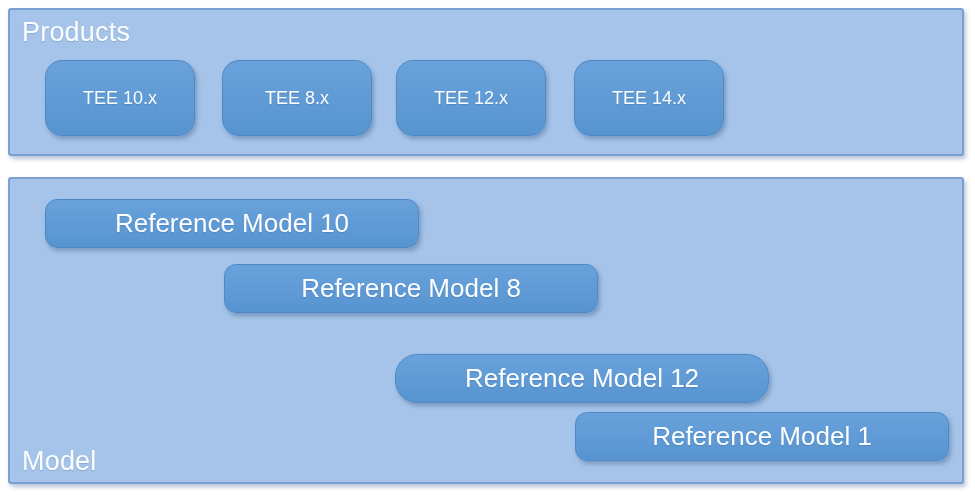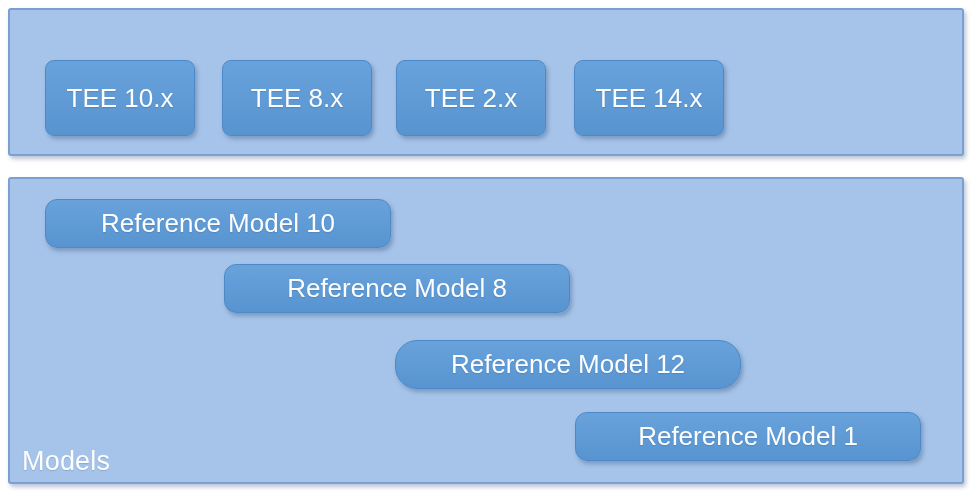--- a/index.html
+++ b/index.html
@@ -58,52 +58,53 @@
     color:var(--text);
     box-shadow:2px 3px 4px rgba(70,100,140,0.45);
     box-sizing:border-box;
     white-space:nowrap;
     text-shadow:0 1px 1px rgba(60,95,140,0.3);
   }
   .product-box{
     top:50px;
     width:150px;
     height:76px;
-    border-radius:9px;
-    font-size:26px;
+    border-radius:17px;
+    font-size:18px;
   }
   .product-box:nth-of-type(1){ left:35px; }
   .product-box:nth-of-type(2){ left:212px; }
   .product-box:nth-of-type(3){ left:386px; }
   .product-box:nth-of-type(4){ left:564px; }
   .product-box:nth-of-type(5){ left:740px;margin-top:20px; }
   .model-box{
-    width:346px;
+    width:374px;
     height:49px;
     border-radius:12px;
     font-size:26px;
   }
   .model-box:nth-of-type(1){ left:35px;  top:20px;  }
   .model-box:nth-of-type(2){ left:214px; top:85px;  }
-  .model-box:nth-of-type(3){ left:385px; top:161px;border-radius:22px; }
+  .model-box:nth-of-type(3){ left:385px; top:175px;border-radius:22px; }
   .model-box:nth-of-type(4){ left:565px; top:233px; }
 </style>
 </head>
 <body>
 
 <div class="canvas">
 
   <div class="panel panel-products">
     <div class="node product-box">TEE 10.x</div>
     <div class="node product-box">TEE 8.x</div>
-    <div class="node product-box">TEE 2.x</div>
+    <div class="node product-box">TEE 12.x</div>
     <div class="node product-box">TEE 14.x</div>
+    <div class="panel-label">Products</div>
   </div>
 
   <div class="panel panel-models">
     <div class="node model-box">Reference Model 10</div>
     <div class="node model-box">Reference Model 8</div>
     <div class="node model-box">Reference Model 12</div>
     <div class="node model-box">Reference Model 1</div>
-    <div class="panel-label">Models</div>
+    <div class="panel-label">Model</div>
   </div>
 
 </div>
 
 </body></html>

